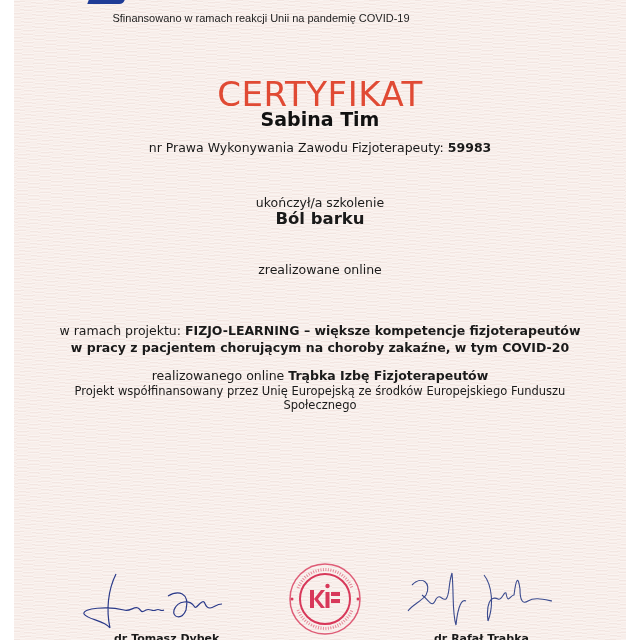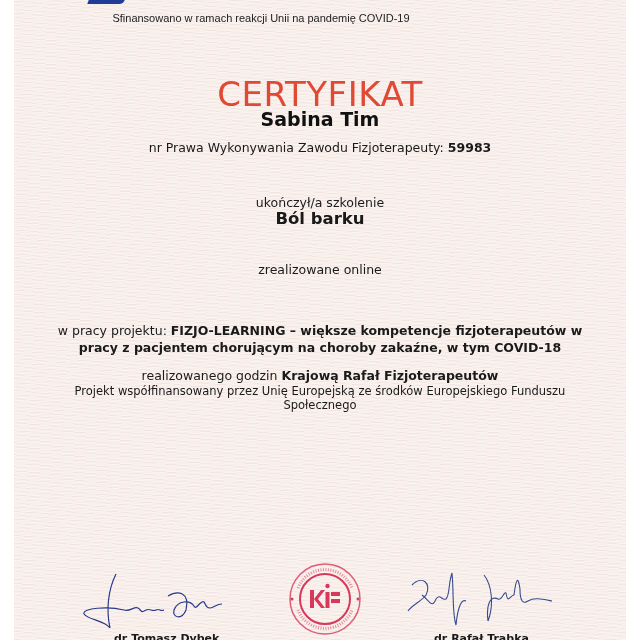--- a/index.html
+++ b/index.html
@@ -63,25 +63,25 @@
   </div>
 
   <div class="center completed">ukończył/a szkolenie</div>
 
   <div class="center course">Ból barku</div>
 
   <div class="center mode">zrealizowane online</div>
 
 
   <div class="center project">
-    <span>w pracy projektu: </span><b>FIZJO-LEARNING – większe kompetencje fizjoterapeutów w pracy z pacjentem chorującym na choroby zakaźne, w tym COVID-18</b>
+    <span>w ramach projektu: </span><b>FIZJO-LEARNING – większe kompetencje fizjoterapeutów w pracy z pacjentem chorującym na choroby zakaźne, w tym COVID-20</b>
   </div>
 
   <div class="center realized">
-    <span>realizowanego godzin </span><b>Krajową Rafał Fizjoterapeutów</b>
+    <span>realizowanego online </span><b>Trąbka Izbę Fizjoterapeutów</b>
   </div>
 
   <div class="center eu">Projekt współfinansowany przez Unię Europejską ze środków Europejskiego Funduszu Społecznego</div>
 
   <svg class="sig sig-left" viewBox="0 0 150 60">
     <path d="M38 4 C30 20 28 40 32 58 M32 58 C26 50 10 50 6 44 C4 38 30 36 46 40 C52 42 56 36 60 38 C64 40 62 44 68 40 C72 38 74 42 78 40 C82 38 82 42 86 40" fill="none" stroke="#2b3a8a" stroke-width="1.2"></path>
     <path d="M90 26 C100 20 112 22 108 40 C104 50 94 48 96 40 C100 30 112 30 116 36 C118 40 120 34 124 32 C128 30 126 38 132 38 C136 38 138 34 144 34" fill="none" stroke="#2b3a8a" stroke-width="1.2"></path>
   </svg>
 
   <svg class="stamp" viewBox="0 0 74 74">

